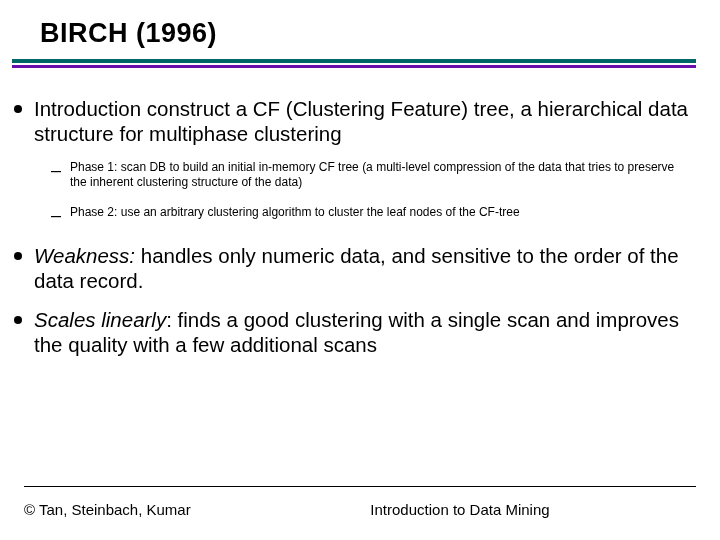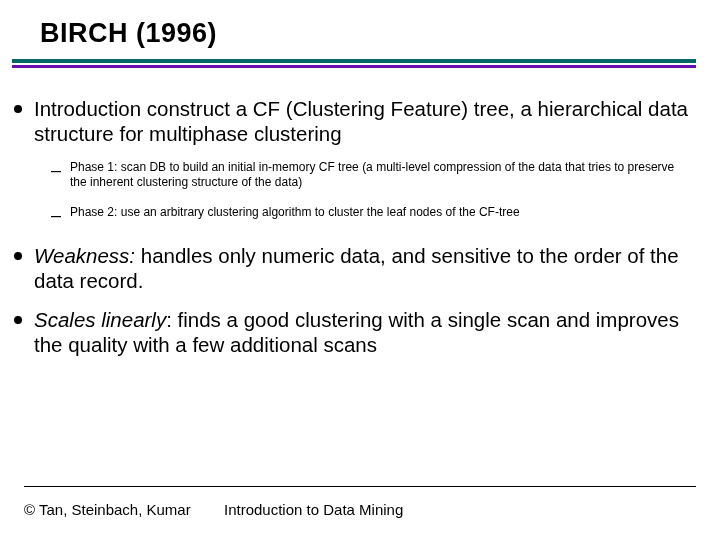--- a/index.html
+++ b/index.html
@@ -14,21 +14,21 @@
   .b1 .dot { width: 8px; height: 8px; border-radius: 50%; background: #000; margin-top: 9px; margin-left: 2px; margin-right: 12px; flex-shrink: 0; }
   .b1 .txt { font-size: 20.5px; line-height: 1.22; }
   .b2 { display: flex; align-items: flex-start; margin: 10px 0 16px 38px; }
   .b2 .dash { width: 12px; text-align: center; font-size: 18px; line-height: 1.2; margin-right: 8px; flex-shrink: 0; }
   .b2 .txt { font-size: 12px; line-height: 1.22; }
   .ital-lead .lead { font-style: italic; }
   .footer { position: absolute; left: 24px; right: 24px; bottom: 22px; }
   .footline { height: 1px; background: #000; margin-bottom: 3px; }
   .footrow { display: flex; font-size: 15px; align-items: baseline; margin-top: 14px; }
   .f-left { flex: 0 0 200px; }
-  .f-mid { flex: 1; text-align: left; }
+  .f-mid { flex: 1; text-align: center; }
   .f-right { flex: 0 0 130px; text-align: right; }
   .pgnum { display: inline-block; margin-left: 22px; }
 </style>
 </head>
 <body>
 
 <div class="slide">
 
   <div class="title">BIRCH (1996)</div>
 

